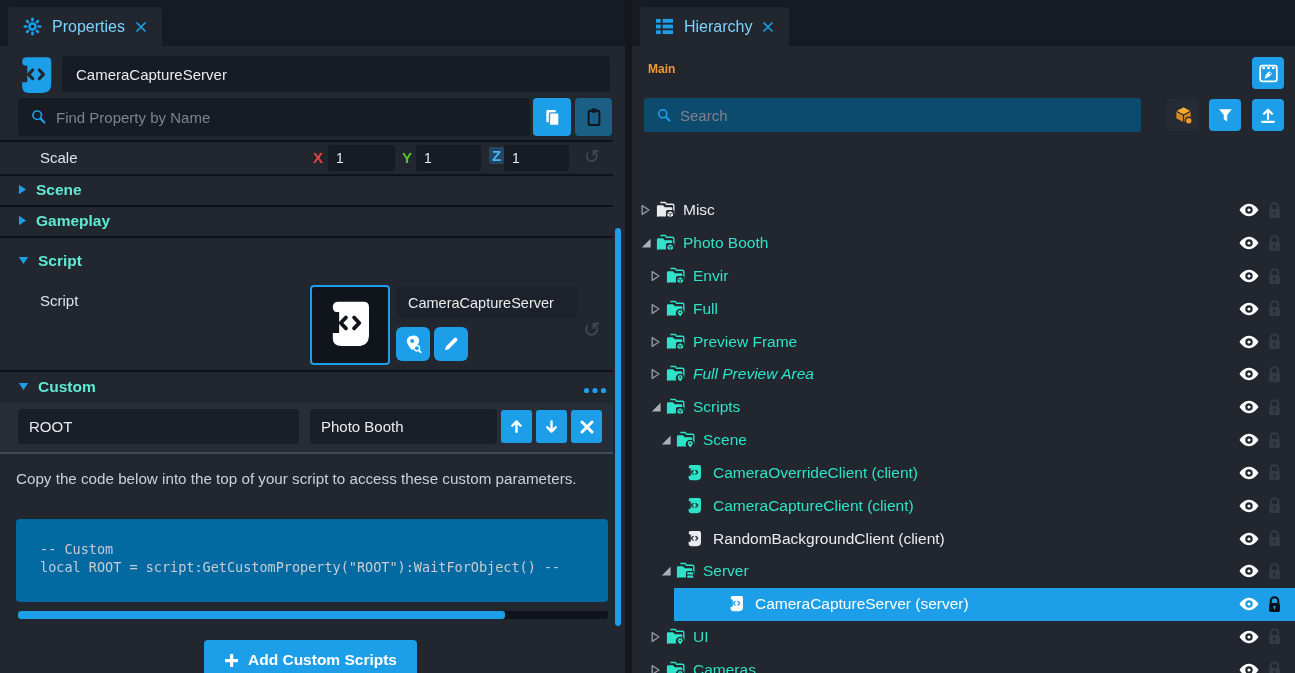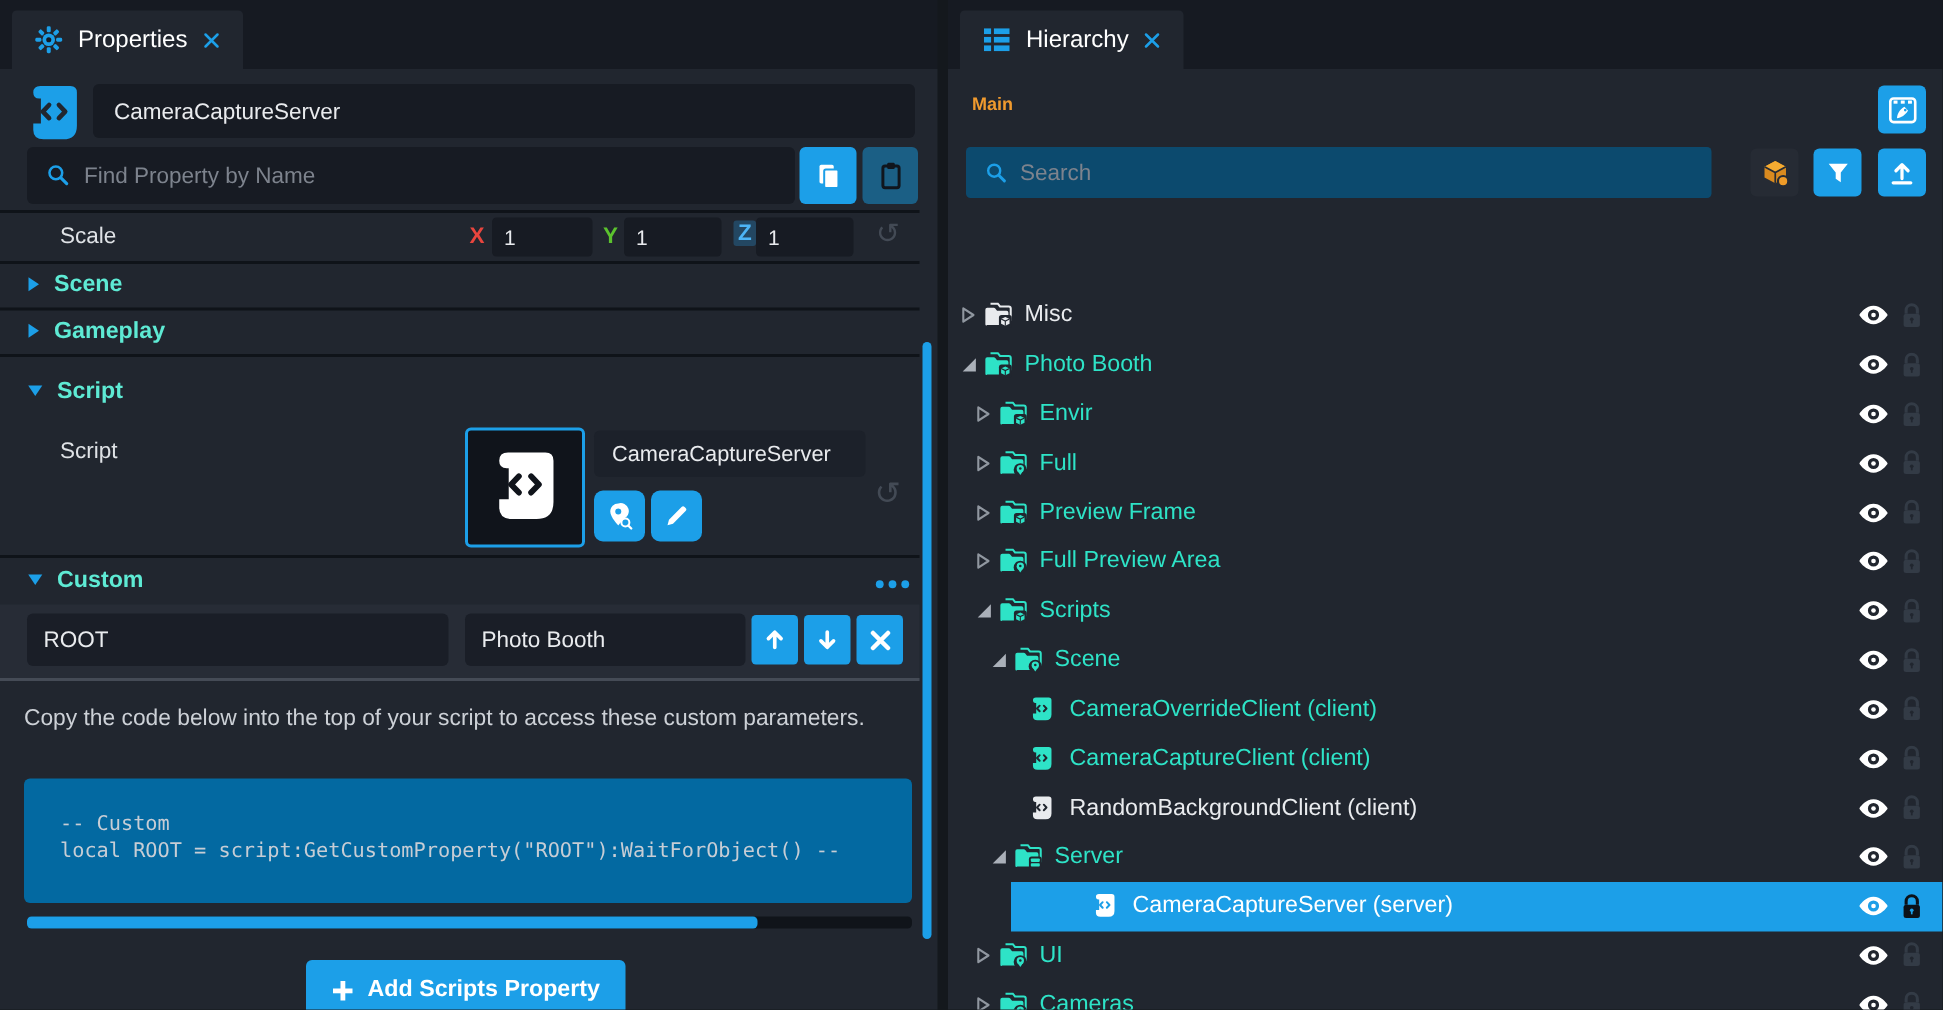--- a/index.html
+++ b/index.html
@@ -2,21 +2,21 @@
 <html><head>
 <meta charset="utf-8">
 <style>
   html,body{margin:0;padding:0;width:1295px;height:673px;overflow:hidden;
     background:#14181d;font-family:"Liberation Sans",sans-serif;
     -webkit-font-smoothing:antialiased;}
   .panel{position:absolute;top:0;height:673px;}
   .tabbar{position:absolute;top:0;left:0;right:0;height:46px;background:#161a22;}
   .tab{position:absolute;left:8px;top:7px;height:39px;background:#21262f;
     border-radius:3px 3px 0 0;display:flex;align-items:center;gap:10px;padding:0 15px;}
-  .tab-label{color:#ffffff;font-size:16px;}
+  .tab-label{color:#7dd3fc;font-size:16px;}
   .panel-body{position:absolute;top:46px;left:0;right:0;bottom:0;background:#21262f;overflow:hidden;}
   .abs{position:absolute;}
   .field{background:#171b23;border:none;border-radius:4px;color:#e9ebee;
     font-family:"Liberation Sans",sans-serif;font-size:15px;outline:none;box-sizing:border-box;}
   .field::placeholder{color:#7d838d;}
   .btn{display:flex;align-items:center;justify-content:center;border-radius:4px;cursor:pointer;}
   .btn-blue{background:#1c9fe8;}
   
   #props{left:0;width:625px;}
   .row-div{border-bottom:2px solid #0f1319;}
@@ -234,21 +234,21 @@
       <div style="position:absolute;left:0;top:0;width:487px;height:8px;background:#1c9fe8;border-radius:3px;"></div>
     </div>
 
     <div class="btn btn-blue abs" style="left:204px;top:594px;width:213px;height:40px;gap:9px;">
       <span style="display:flex">
           <svg width="15" height="15" viewBox="0 0 15 15" fill="#fff">
             <rect x="6" y="1" width="3.2" height="13"></rect>
             <rect x="1" y="6" width="13" height="3.2"></rect>
           </svg>
         </span>
-      <span style="color:#fff;font-weight:bold;font-size:15.5px;">Add Scripts Property</span>
+      <span style="color:#fff;font-weight:bold;font-size:15.5px;">Add Custom Scripts</span>
     </div>
 
     <div class="abs" style="left:615px;top:182px;width:6px;height:398px;background:#1c9fe8;border-radius:3px;"></div>
   </div>
 </div>
 
 <div class="panel" id="hier">
   <div class="tabbar">
     <div class="tab">
       <span style="display:flex">
@@ -481,21 +481,21 @@
           </span>
     <span class="lock">
             <svg width="15" height="17" viewBox="0 0 16 18">
               <path d="M4 7.5 V5.2 a4 4 0 0 1 8 0 V7.5" fill="none" stroke="currentColor" stroke-width="2.2"></path>
               <rect x="2.2" y="7.5" width="11.6" height="9.5" rx="1.8" fill="currentColor"></rect>
               <circle cx="8" cy="11.5" r="1.3" fill="var(--rowbg)"></circle>
               <rect x="7.4" y="11.8" width="1.2" height="2.6" fill="var(--rowbg)"></rect>
             </svg>
           </span>
   </div>
-        <div class="tree-row tone-teal" style="padding-left: 18px;">
+        <div class="tree-row tone-teal" style="padding-left: 18px; font-style: italic;">
     <span class="arrow">
             <svg width="11" height="12" viewBox="0 0 11 12">
               <path d="M2.2 1.6 L9 6 L2.2 10.4 Z" fill="none" stroke="#9097a0" stroke-width="1.4" stroke-linejoin="round"></path>
             </svg>
           </span>
     <span class="ticon">
             <svg width="19" height="18" viewBox="0 0 21 19">
               <path d="M4.8 1.2 h5.4 l1.6 2 h6.4 q1.5 0 1.5 1.5 v9" fill="none" stroke="currentColor" stroke-width="1.5"></path>
               <path d="M1 5.6 q0-1.4 1.4-1.4 h4.8 q.7 0 1.1.5 l1.3 1.7 h7 q1.4 0 1.4 1.4 v7.6 q0 1.4-1.4 1.4 H2.4 Q1 17.8 1 16.4 Z" fill="currentColor"></path>
               <g>

